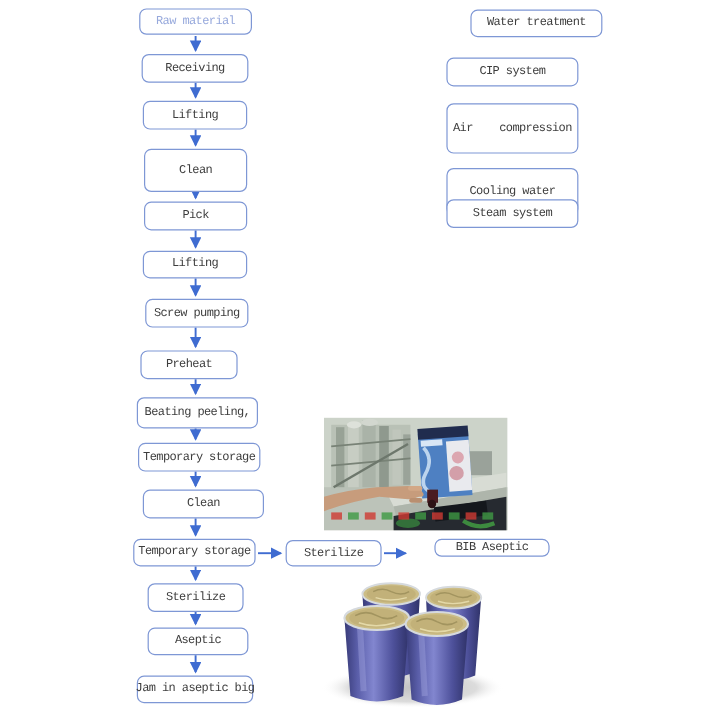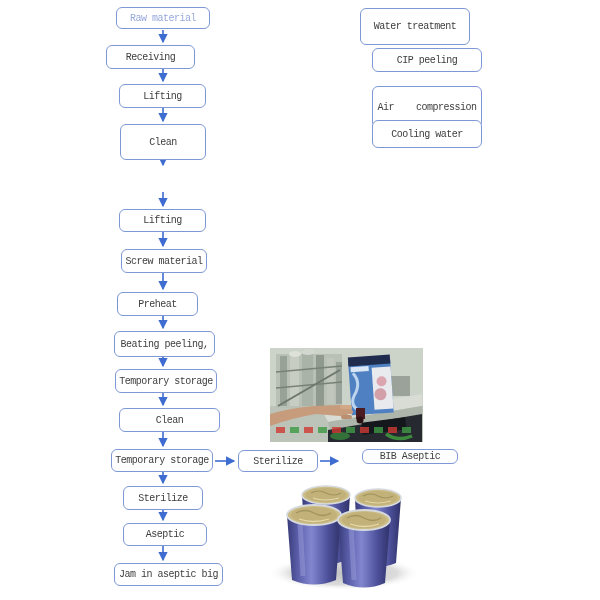--- a/index.html
+++ b/index.html
@@ -43,41 +43,43 @@
       <line x1="163" y1="432" x2="163" y2="446"></line>
       <line x1="163" y1="472" x2="163" y2="483"></line>
       <line x1="163" y1="510" x2="163" y2="520"></line>
       <line x1="163" y1="546" x2="163" y2="560"></line>
       <line x1="215" y1="461" x2="234" y2="461"></line>
       <line x1="320" y1="461" x2="338" y2="461"></line>
     </g>
   </svg>
 
   <div class="node raw" style="left:116px;top:7px;width:94px;height:22px">Raw material</div>
-  <div class="node" style="left:106px;top:45px;width:89px;height:24px">Receiving</div>
+  <div class="node" style="left:118px;top:45px;width:89px;height:24px">Receiving</div>
   <div class="node" style="left:119px;top:84px;width:87px;height:24px">Lifting</div>
   <div class="node" style="left:120px;top:124px;width:86px;height:36px">Clean</div>
+  <div class="node" style="left:120px;top:168px;width:86px;height:24px">Pick</div>
   <div class="node" style="left:119px;top:209px;width:87px;height:23px">Lifting</div>
-  <div class="node" style="left:121px;top:249px;width:86px;height:24px">Screw material</div>
+  <div class="node" style="left:121px;top:249px;width:86px;height:24px">Screw pumping</div>
   <div class="node" style="left:117px;top:292px;width:81px;height:24px">Preheat</div>
   <div class="node" style="left:114px;top:331px;width:101px;height:26px">Beating peeling,</div>
   <div class="node" style="left:115px;top:369px;width:102px;height:24px">Temporary storage</div>
   <div class="node" style="left:119px;top:408px;width:101px;height:24px">Clean</div>
   <div class="node" style="left:111px;top:449px;width:102px;height:23px">Temporary storage</div>
   <div class="node" style="left:123px;top:486px;width:80px;height:24px">Sterilize</div>
   <div class="node" style="left:123px;top:523px;width:84px;height:23px">Aseptic</div>
-  <div class="node" style="left:114px;top:563px;width:109px;height:23px">Jam in aseptic big</div>
+  <div class="node" style="left:114px;top:563px;width:97px;height:23px">Jam in aseptic big</div>
 
   <div class="node" style="left:238px;top:450px;width:80px;height:22px">Sterilize</div>
   <div class="node" style="left:362px;top:449px;width:96px;height:15px">BIB Aseptic</div>
 
-  <div class="node" style="left:360px;top:8px;width:110px;height:37px">Water treatment</div>
-  <div class="node" style="left:372px;top:48px;width:110px;height:24px">CIP peeling</div>
+  <div class="node" style="left:392px;top:8px;width:110px;height:23px">Water treatment</div>
+  <div class="node" style="left:372px;top:48px;width:110px;height:24px">CIP system</div>
   <div class="node" style="left:372px;top:86px;width:110px;height:42px">Air    compression</div>
-  <div class="node" style="left:372px;top:120px;width:110px;height:28px">Cooling water</div>
+  <div class="node" style="left:372px;top:140px;width:110px;height:40px">Cooling water</div>
+  <div class="node" style="left:372px;top:166px;width:110px;height:24px">Steam system</div>
 
   <svg class="photo" style="left:270px;top:348px" width="153" height="94" viewBox="0 0 153 94">
     <rect width="153" height="94" fill="#ccd3c9"></rect>
     <rect y="58" width="153" height="36" fill="#bcc3b9"></rect>
 
     <g>
       <rect x="6" y="6" width="66" height="54" fill="#b9c1b6"></rect>
       <rect x="10" y="8" width="7" height="50" fill="#98a296"></rect>
       <rect x="20" y="4" width="9" height="54" fill="#c7cdc3"></rect>
       <rect x="32" y="2" width="11" height="56" fill="#aab3a8"></rect>

